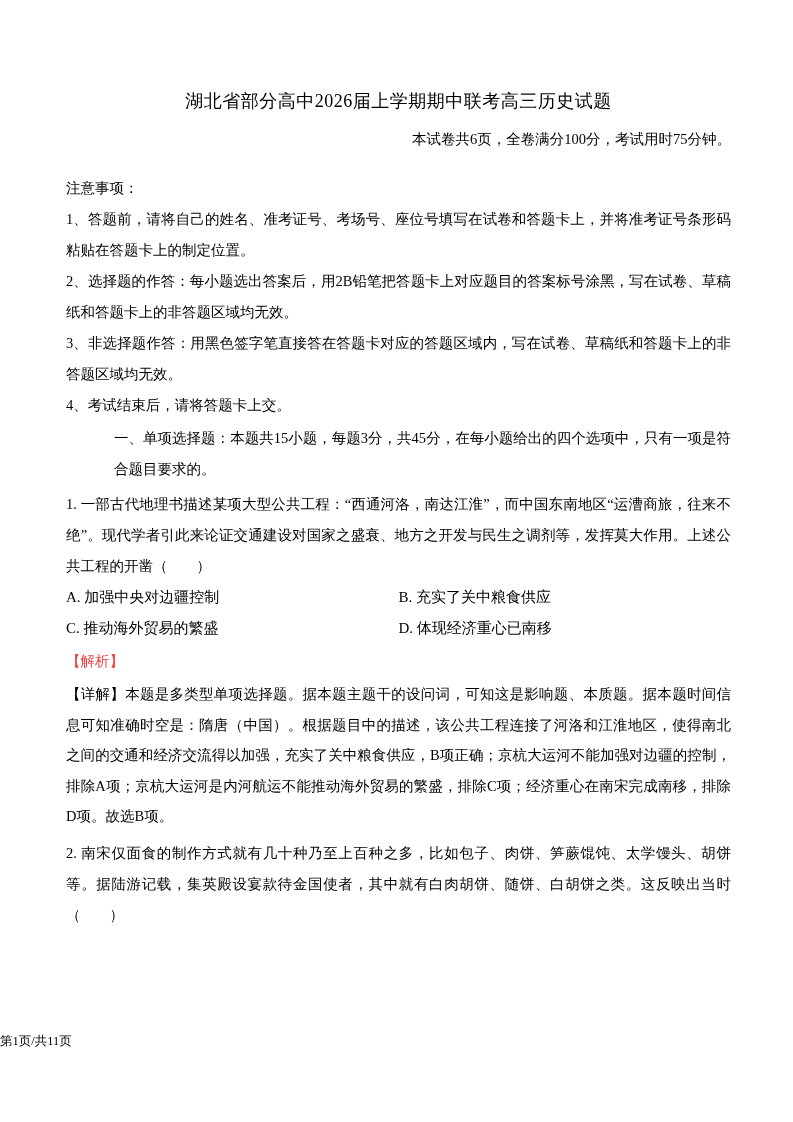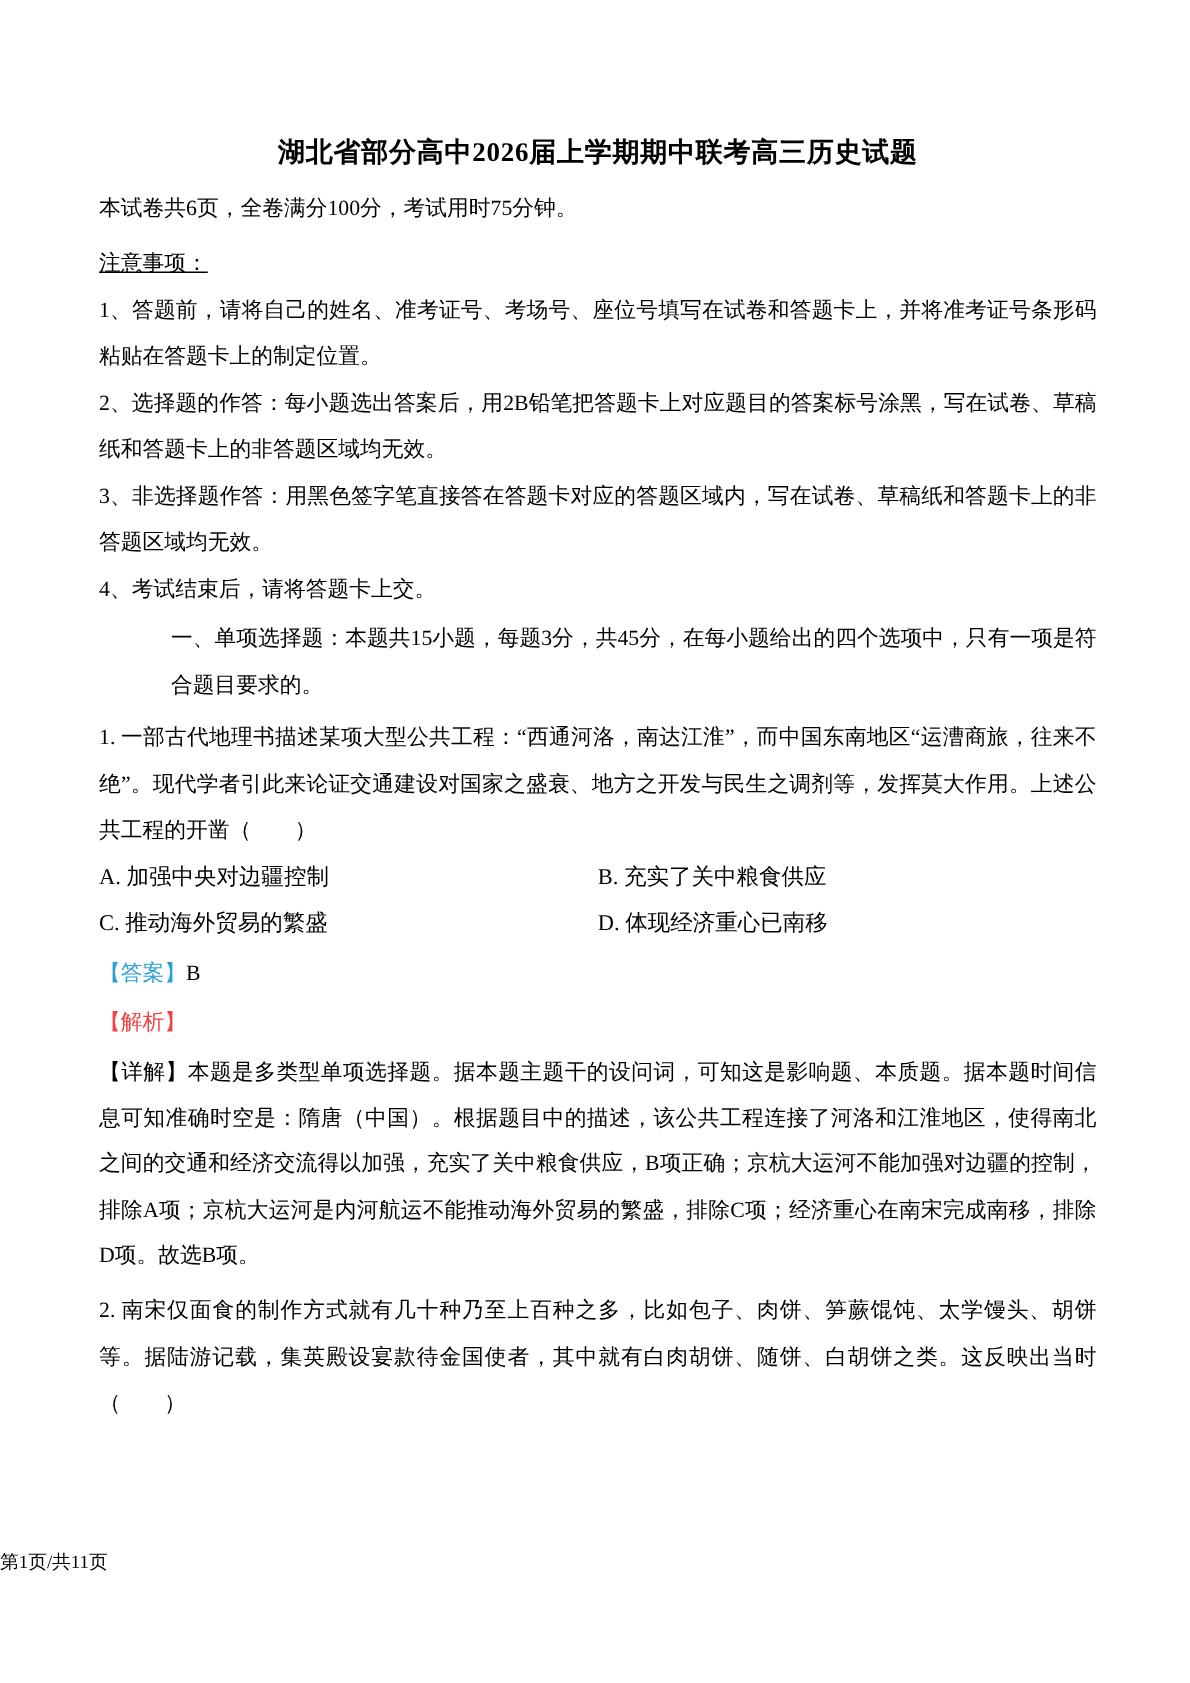--- a/index.html
+++ b/index.html
@@ -15,32 +15,32 @@
   .page {
     position: absolute;
     inset: 0;
     background: #ffffff;
     padding: 88px 62px 0 66px;
     overflow: hidden;
   }
   .title {
     text-align: center;
     font-size: 18px;
-    font-weight: bold;
+    font-weight: normal;
     line-height: 26px;
     margin-bottom: 10px;
     letter-spacing: 0.5px;
   }
   p, .line {
     font-size: 14.5px;
     line-height: 31px;
     text-align: justify;
   }
-  .center { text-align: left; }
-  .notice-heading { margin-top: 6px; text-decoration: underline; }
+  .center { text-align: right; }
+  .notice-heading { margin-top: 18px; }
   .section-heading { margin-top: 2px; margin-left: 48px; }
   .stem { margin-top: 4px; }
   .options {
     display: grid;
     grid-template-columns: 1fr 1fr;
     column-gap: 0;
   }
   .option {
     font-size: 15px;
     line-height: 31px;
@@ -82,21 +82,20 @@
   <p class="section-heading">一、单项选择题：本题共15小题，每题3分，共45分，在每小题给出的四个选项中，只有一项是符合题目要求的。</p>
 
   <section>
     <p class="stem">1. 一部古代地理书描述某项大型公共工程：“西通河洛，南达江淮”，而中国东南地区“运漕商旅，往来不绝”。现代学者引此来论证交通建设对国家之盛衰、地方之开发与民生之调剂等，发挥莫大作用。上述公共工程的开凿（　　）</p>
     <div class="options">
       <div class="option">A. 加强中央对边疆控制</div>
       <div class="option">B. 充实了关中粮食供应</div>
       <div class="option">C. 推动海外贸易的繁盛</div>
       <div class="option">D. 体现经济重心已南移</div>
     </div>
-    <p class="answer-line"><span class="answer-label">【答案】</span><span>B</span></p>
     <p class="analysis-line"><span class="analysis-label">【解析】</span></p>
     <p class="detail">【详解】本题是多类型单项选择题。据本题主题干的设问词，可知这是影响题、本质题。据本题时间信息可知准确时空是：隋唐（中国）。根据题目中的描述，该公共工程连接了河洛和江淮地区，使得南北之间的交通和经济交流得以加强，充实了关中粮食供应，B项正确；京杭大运河不能加强对边疆的控制，排除A项；京杭大运河是内河航运不能推动海外贸易的繁盛，排除C项；经济重心在南宋完成南移，排除D项。故选B项。</p>
   </section>
 
   <section class="q2">
     <p class="stem">2. 南宋仅面食的制作方式就有几十种乃至上百种之多，比如包子、肉饼、笋蕨馄饨、太学馒头、胡饼等。据陆游记载，集英殿设宴款待金国使者，其中就有白肉胡饼、随饼、白胡饼之类。这反映出当时（　　）</p>
   </section>
 
 </div>
 

